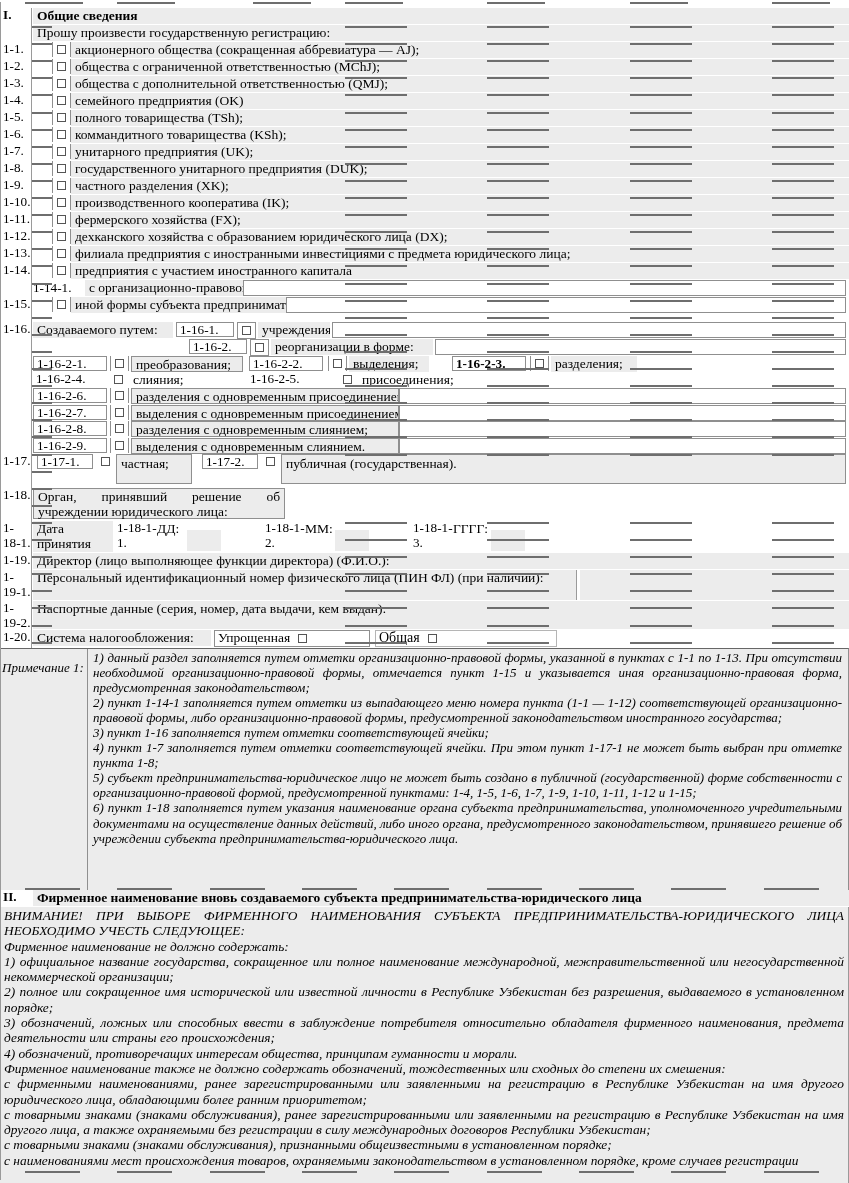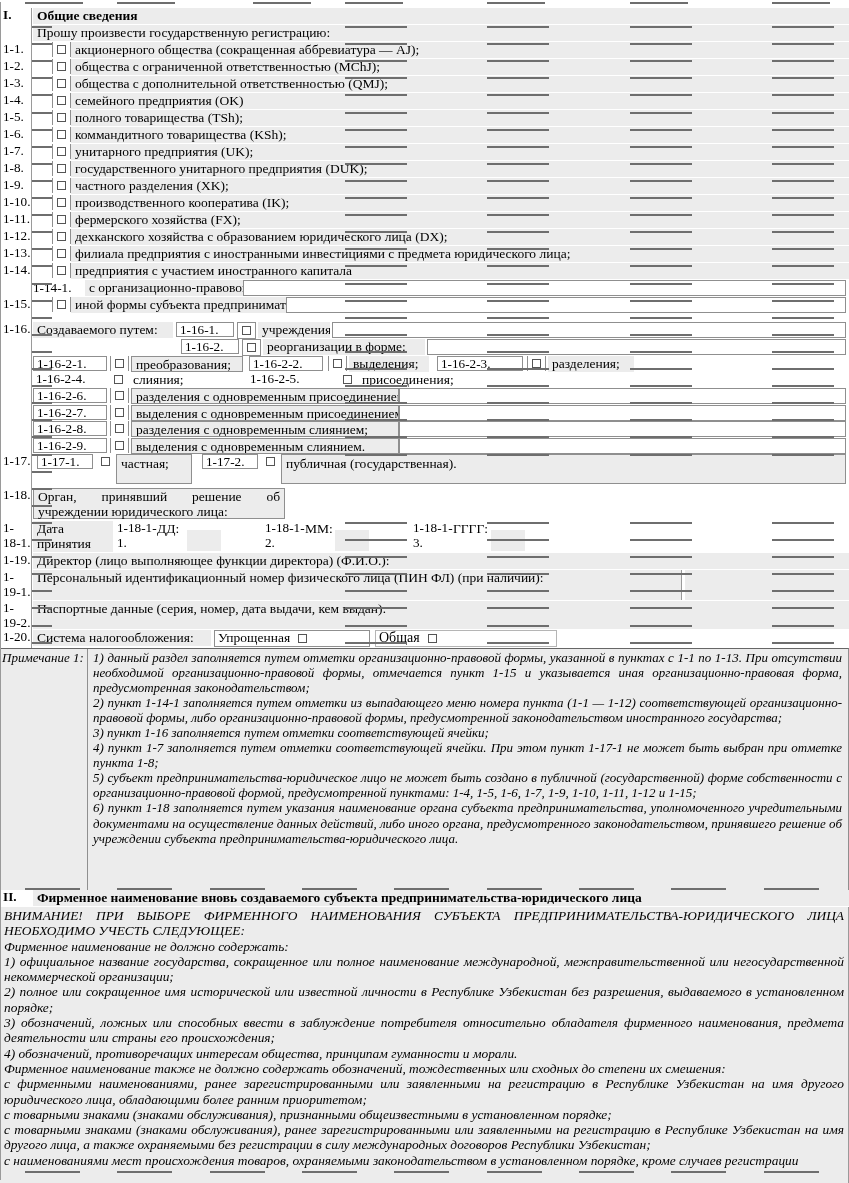--- a/index.html
+++ b/index.html
@@ -22,21 +22,21 @@
   .cellnum{background:#fff;border:1px solid #8f8f8f;font-size:13.2px;line-height:14px;height:15px;box-sizing:border-box;
            padding:0 3px;flex:none;white-space:nowrap;overflow:hidden;}
   .input{background:#fff;border:1px solid #8f8f8f;height:15.5px;box-sizing:border-box;}
   .plain{background:#fff;border:none;}
   .box17{background:#ececec;border:1px solid #8f8f8f;height:30px;box-sizing:border-box;font-size:13.5px;line-height:15px;padding:1px 4px;}
   .dnum{width:40px;flex:none;font-size:13.2px;line-height:14.5px;white-space:normal;word-break:break-word;}
   .dlbl{width:30px;flex:none;font-size:13.5px;line-height:15px;}
   .dbox{width:34px;height:21px;background:#ececec;margin-top:9px;flex:none;}
   #note{position:absolute;left:0;top:648px;width:849px;height:242px;box-sizing:border-box;display:flex;
         border-top:1px solid #666;border-right:1px solid #8f8f8f;background:#ececec;z-index:2;}
-  #note .nlab{width:88px;flex:none;font-style:italic;font-size:13px;line-height:15px;padding:1px 2px;box-sizing:border-box;
+  #note .nlab{width:88px;flex:none;font-style:italic;font-size:13px;line-height:15px;padding:11px 2px;box-sizing:border-box;
         border-right:1px solid #8f8f8f;}
   #note .nbody{flex:1;padding:1px 6px 0 5px;}
   .npara{font-style:italic;font-size:13px;line-height:15.05px;text-align:justify;margin:0;}
   #sec2h{position:absolute;left:0;top:890px;width:849px;height:17px;display:flex;z-index:2;}
   #sec2h .num{font-weight:bold;}
   #sec2{position:absolute;left:0;top:907px;width:849px;height:276px;box-sizing:border-box;background:#ececec;
         border-right:1px solid #9a9a9a;padding:1px 4px 0 4px;z-index:1;}
   .p2{font-style:italic;font-size:13.4px;line-height:15.3px;text-align:justify;margin:0;}
 </style>
 </head>
@@ -403,42 +403,42 @@
           <span class="sq"></span>
         </div>
       <div class="lbl" style="width:72px;margin-left:2px;">учреждения;</div>
       <div class="input grow" style="margin-left:2px;margin-right:3px;"></div>
     </div>
 
     <div class="row">
       <div class="num"></div>
         <div style="width:2px"></div>
       <div style="width:140px;"></div>
-      <div class="cellnum" style="width:58px;margin-left:8px;">1-16-2.</div>
+      <div class="cellnum" style="width:58px;margin-left:16px;">1-16-2.</div>
       <div class="chk" style="margin-left:3px;border:1px solid #8f8f8f;">
           <span class="sq"></span>
         </div>
       <div class="lbl" style="width:162px;margin-left:2px;">реорганизации в форме:</div>
       <div class="input grow" style="margin-left:2px;margin-right:3px;"></div>
     </div>
 
     <div class="row" style="height:16px;">
       <div class="num"></div>
         <div style="width:2px"></div>
       <div class="cellnum" style="width:74px;">1-16-2-1.</div>
       <div class="chk" style="margin-left:3px;">
           <span class="sq"></span>
         </div>
       <div class="lbl" style="width:112px;margin-left:2px;border:1px solid #8f8f8f;height:16px;">преобразования;</div>
       <div class="cellnum" style="width:74px;margin-left:6px;">1-16-2-2.</div>
       <div class="chk" style="margin-left:5px;">
           <span class="sq"></span>
         </div>
       <div class="lbl" style="width:80px;margin-left:2px;">выделения;</div>
-      <div class="cellnum" style="width:86px;margin-left:8px;">1-16-2-3.</div>
+      <div class="cellnum" style="width:74px;margin-left:23px;font-weight:bold;">1-16-2-3.</div>
       <div class="chk" style="margin-left:4px;">
           <span class="sq"></span>
         </div>
       <div class="lbl" style="width:86px;margin-left:2px;">разделения;</div>
     </div>
 
     <div class="row" style="height:16px;">
       <div class="num"></div>
         <div style="width:2px"></div>
       <div class="cellnum plain" style="width:74px;">1-16-2-4.</div>
@@ -532,21 +532,21 @@
 
     <div class="row">
       <div class="num">1-19.</div>
         <div style="width:2px"></div>
       <div class="lbl grow">Директор (лицо выполняющее функции директора) (Ф.И.О.):</div>
     </div>
 
     <div class="row" style="height:31px;">
       <div class="num">1-19-1.</div>
         <div style="width:2px"></div>
-      <div class="lbl2" style="width:649px;height:30px;border-right:1px solid #9a9a9a;">Персональный идентификационный номер физического лица (ПИН ФЛ) (при наличии):</div>
+      <div class="lbl2" style="width:544px;height:30px;border-right:1px solid #9a9a9a;">Персональный идентификационный номер физического лица (ПИН ФЛ) (при наличии):</div>
       <div class="grow" style="background:#ececec;height:30px;margin-left:3px;"></div>
     </div>
 
     <div class="row" style="height:29px;">
       <div class="num">1-19-2.</div>
         <div style="width:2px"></div>
       <div class="lbl2 grow" style="height:28px;text-align:left;">Паспортные данные (серия, номер, дата выдачи, кем выдан):</div>
     </div>
 
     <div class="row" style="height:18px;">
@@ -584,17 +584,17 @@
 
   <div id="sec2">
     <p class="p2">ВНИМАНИЕ! ПРИ ВЫБОРЕ ФИРМЕННОГО НАИМЕНОВАНИЯ СУБЪЕКТА ПРЕДПРИНИМАТЕЛЬСТВА-ЮРИДИЧЕСКОГО ЛИЦА НЕОБХОДИМО УЧЕСТЬ СЛЕДУЮЩЕЕ:</p>
     <p class="p2">Фирменное наименование не должно содержать:</p>
     <p class="p2">1) официальное название государства, сокращенное или полное наименование международной, межправительственной или негосударственной некоммерческой организации;</p>
     <p class="p2">2) полное или сокращенное имя исторической или известной личности в Республике Узбекистан без разрешения, выдаваемого в установленном порядке;</p>
     <p class="p2">3) обозначений, ложных или способных ввести в заблуждение потребителя относительно обладателя фирменного наименования, предмета деятельности или страны его происхождения;</p>
     <p class="p2">4) обозначений, противоречащих интересам общества, принципам гуманности и морали.</p>
     <p class="p2">Фирменное наименование также не должно содержать обозначений, тождественных или сходных до степени их смешения:</p>
     <p class="p2">с фирменными наименованиями, ранее зарегистрированными или заявленными на регистрацию в Республике Узбекистан на имя другого юридического лица, обладающими более ранним приоритетом;</p>
+    <p class="p2">с товарными знаками (знаками обслуживания), ранее зарегистрированными или заявленными на регистрацию в Республике Узбекистан на имя другого лица, а также охраняемыми без регистрации в силу международных договоров Республики Узбекистан;</p>
     <p class="p2">с товарными знаками (знаками обслуживания), признанными общеизвестными в установленном порядке;</p>
-    <p class="p2">с товарными знаками (знаками обслуживания), ранее зарегистрированными или заявленными на регистрацию в Республике Узбекистан на имя другого лица, а также охраняемыми без регистрации в силу международных договоров Республики Узбекистан;</p>
     <p class="p2">с наименованиями мест происхождения товаров, охраняемыми законодательством в установленном порядке, кроме случаев регистрации</p>
   </div>
 </div>
 
 </body></html>

